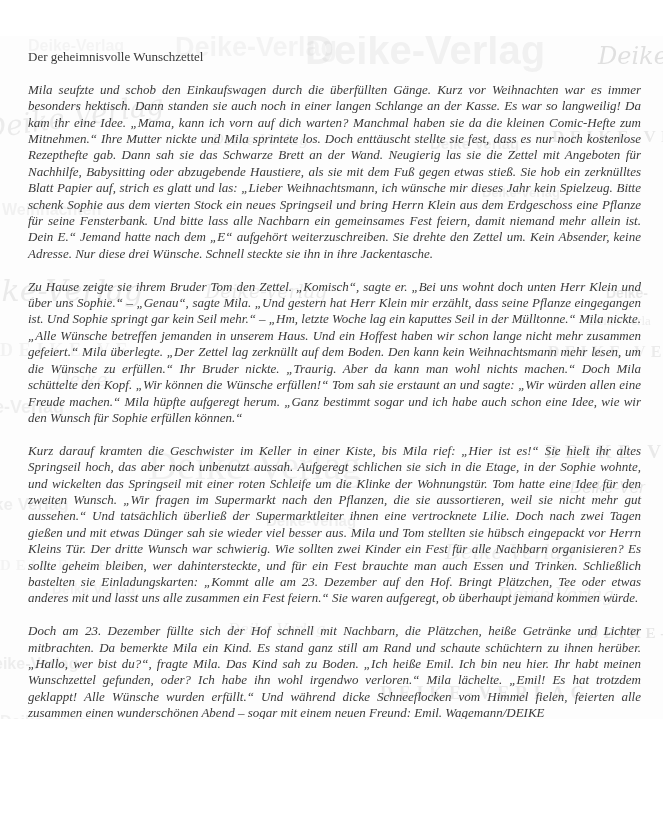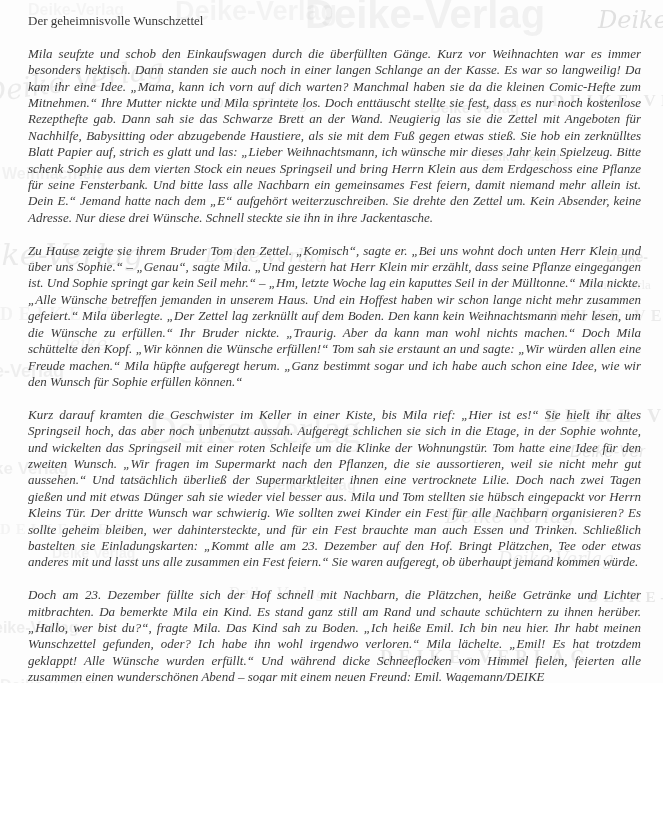--- a/index.html
+++ b/index.html
@@ -3,20 +3,21 @@
 <meta charset="utf-8">
 <style>
   html, body { margin: 0; padding: 0; background: #ffffff; }
   .page {
     position: relative;
     width: 663px;
     height: 683px;
     background: #fdfdfd;
     overflow: hidden;
     font-family: "Liberation Serif", serif;
+    margin-top: 36px;
   }
   .wm-layer {
     position: absolute;
     inset: 0;
     z-index: 0;
     pointer-events: none;
   }
   .wm {
     position: absolute;
     white-space: nowrap;

